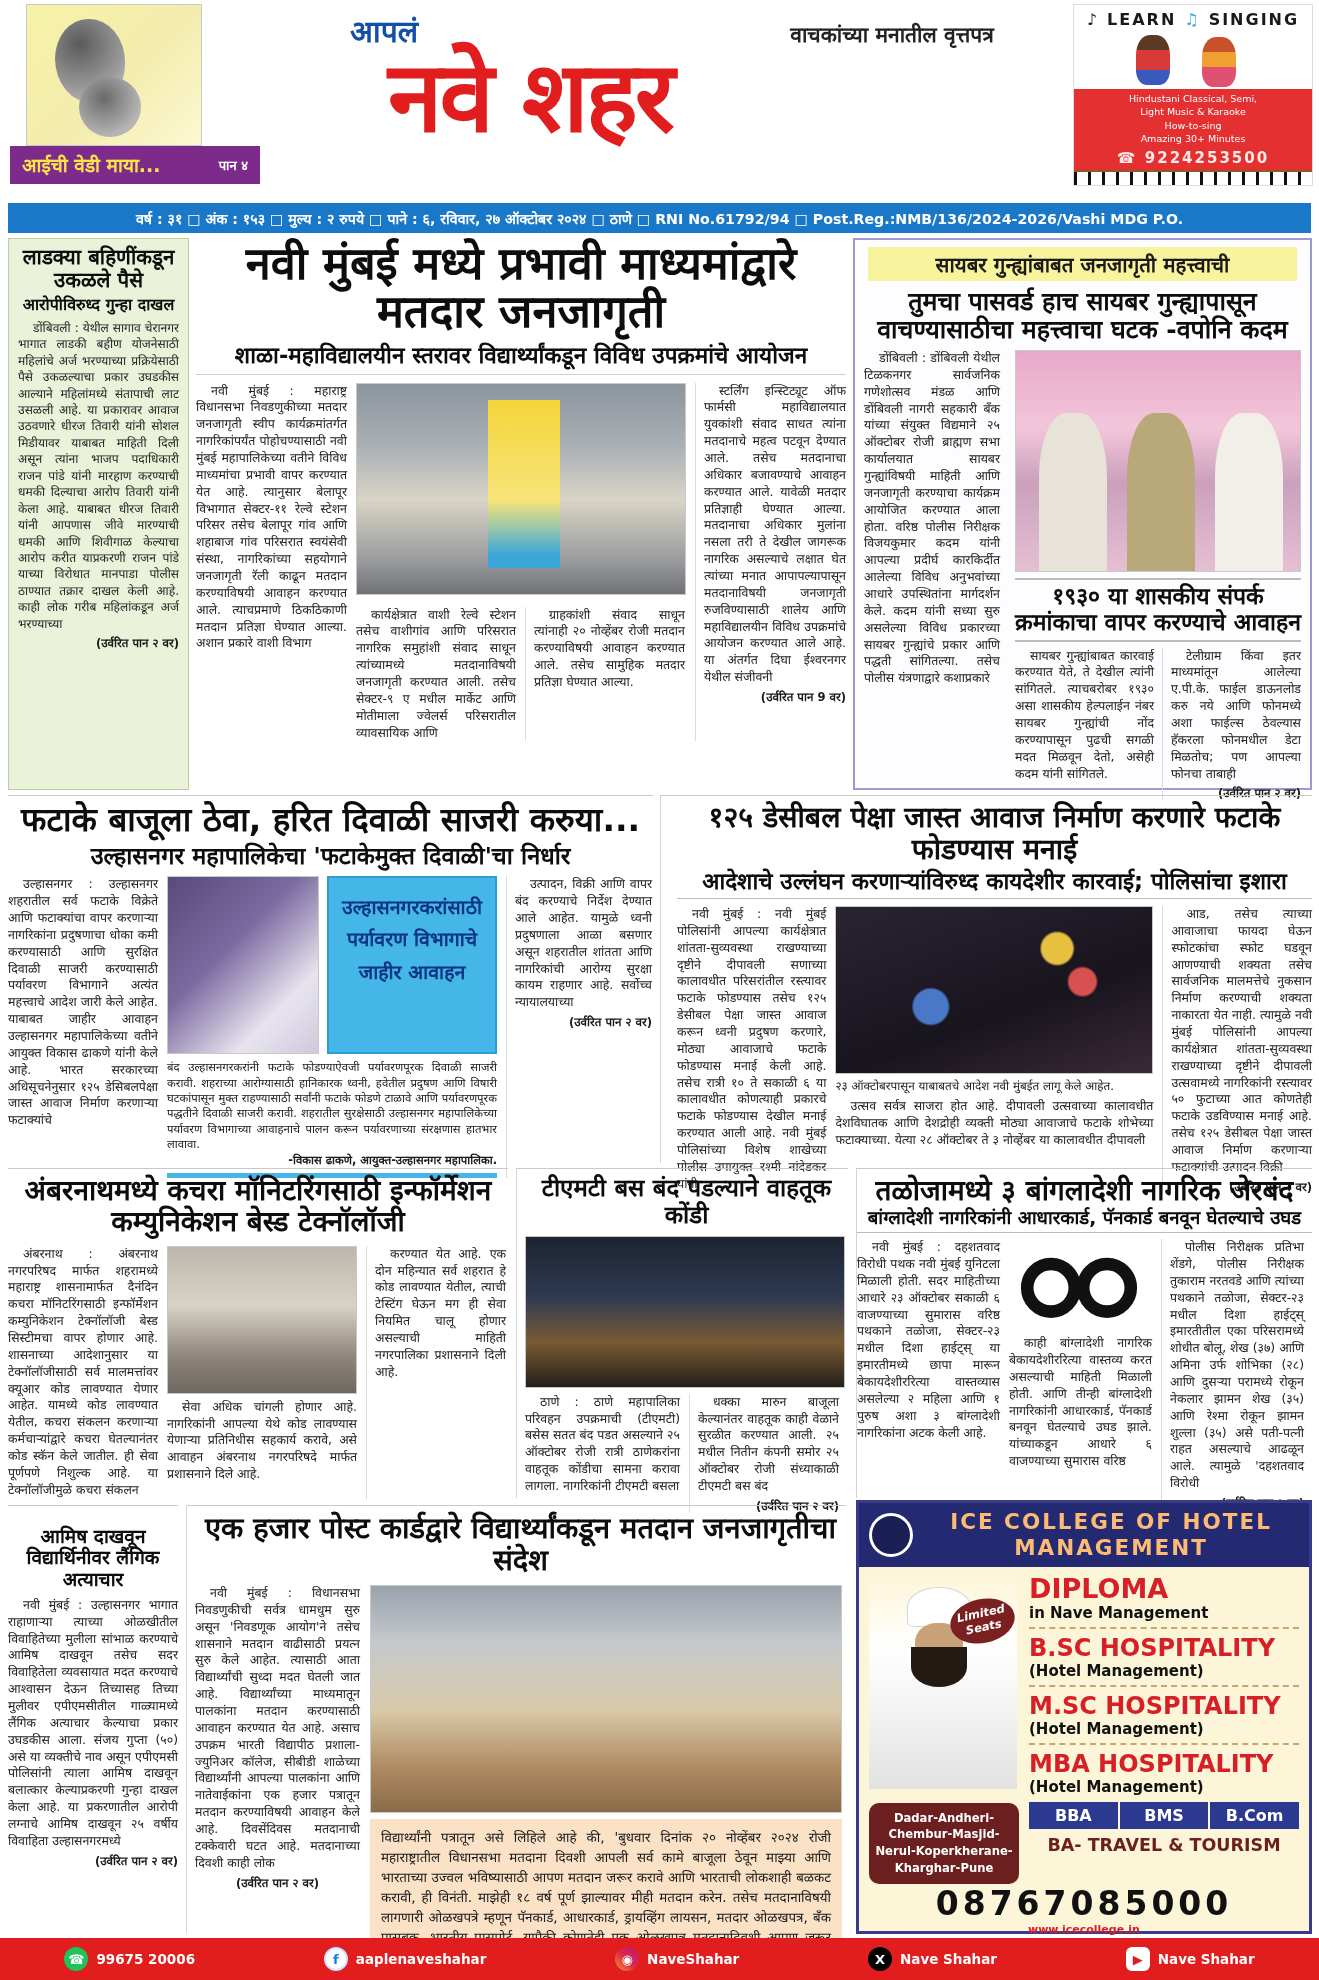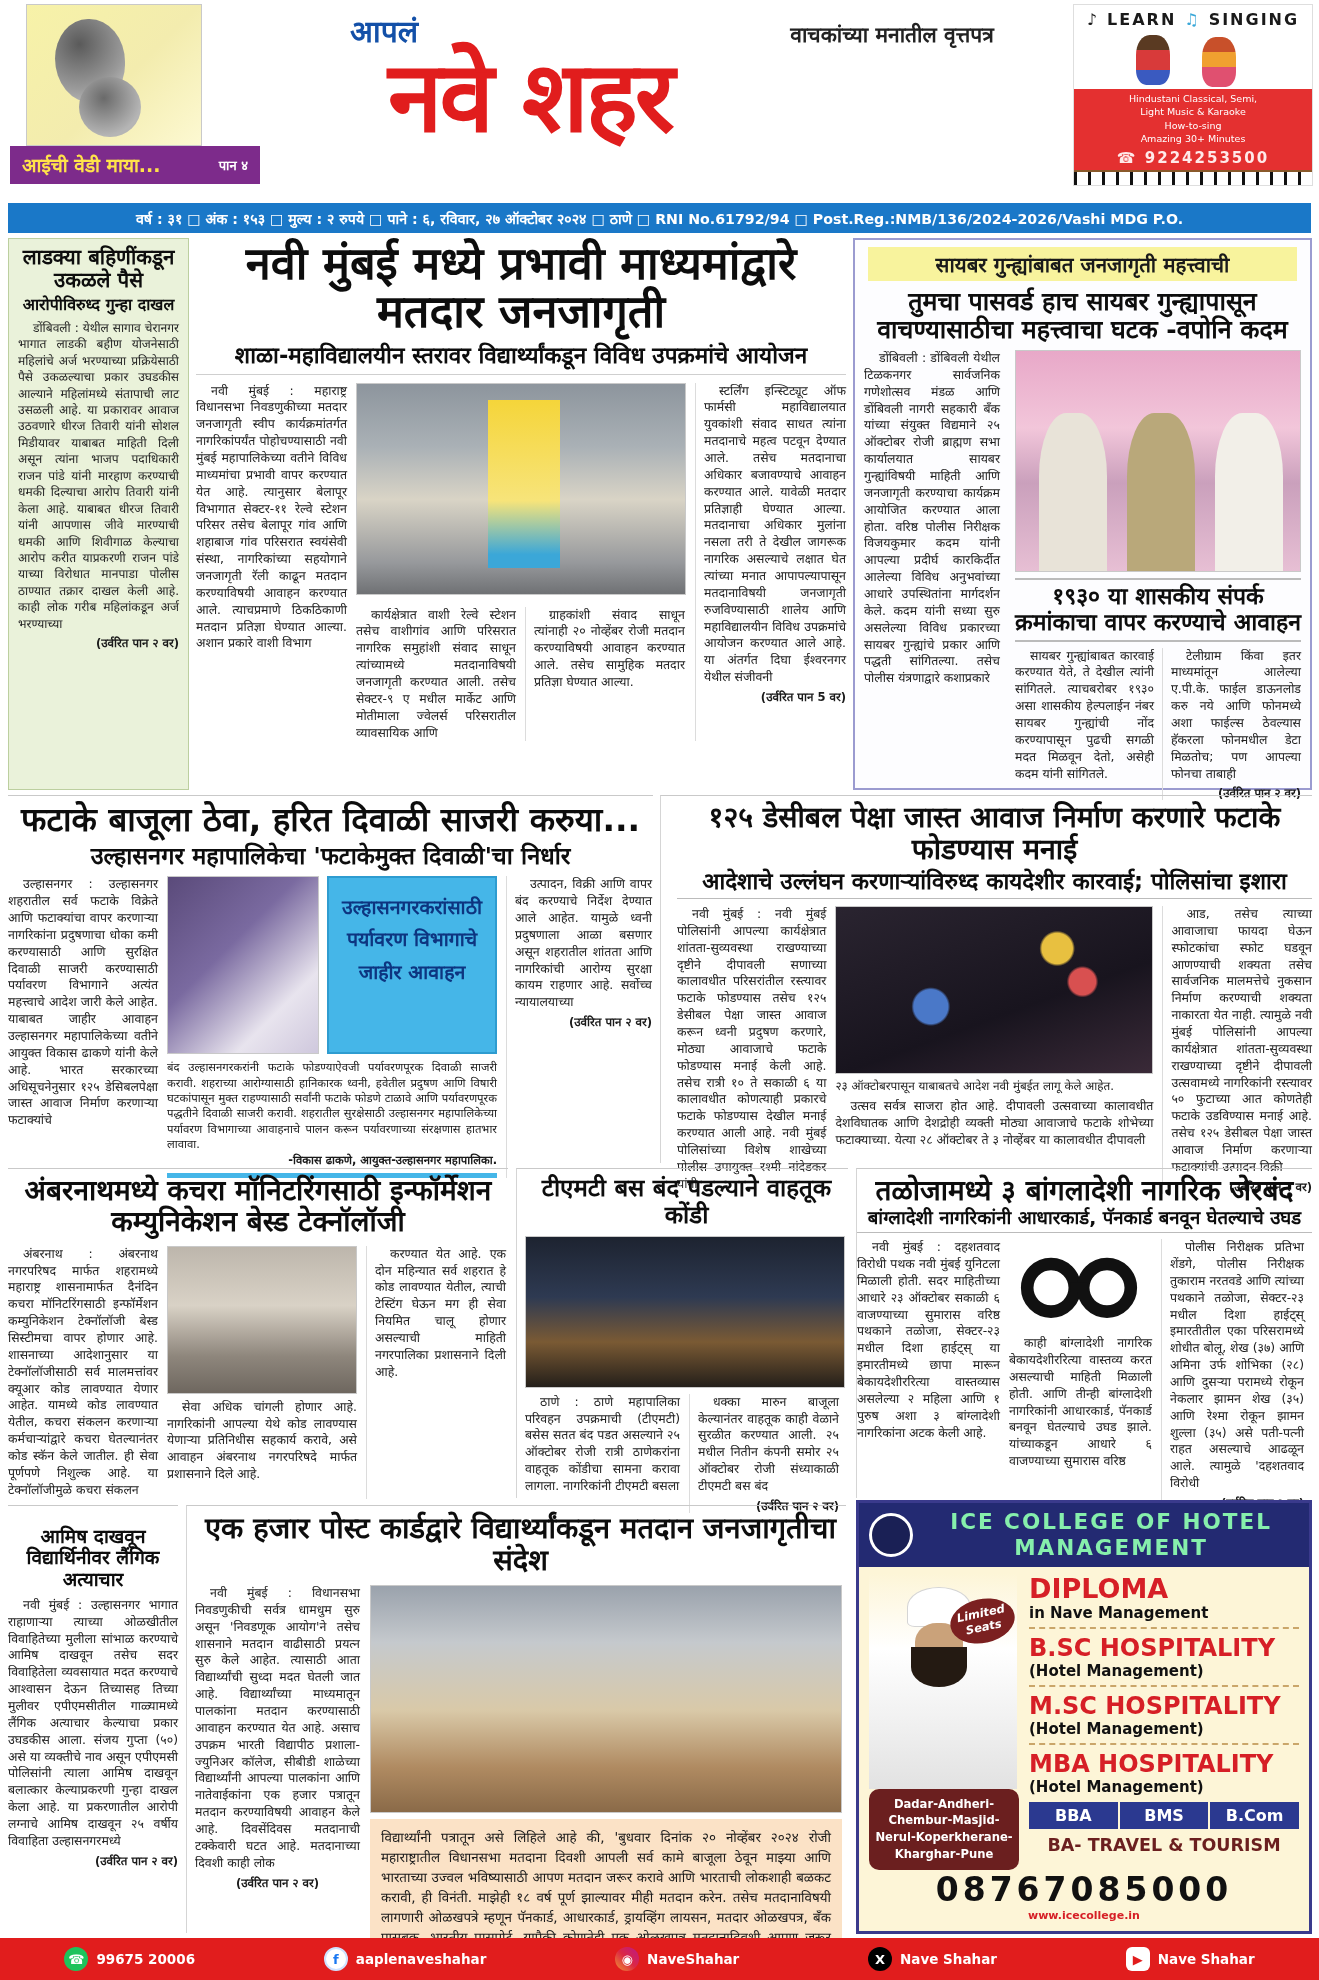--- a/index.html
+++ b/index.html
@@ -49,21 +49,21 @@
 .ph-bus{background:linear-gradient(180deg,#1d2330 0%,#2e3a52 40%,#7a5a34 70%,#241f1a 100%)}
 .ph-crowd{background:linear-gradient(180deg,#9aa2ac 0%,#c5c9cd 25%,#d9c9a8 55%,#b08b62 80%,#8a6a48 100%)}
 .ph-chef{background:linear-gradient(180deg,#fdf5d7 0%,#ffffff 35%,#f0f0f0 70%,#e2e2e2 100%)}
 .chef-hat{position:absolute;left:38px;top:14px;width:64px;height:40px;background:#fff;border:1px solid #d5d5d5;border-radius:50% 50% 12% 12%}
 .chef-face{position:absolute;left:46px;top:50px;width:48px;height:42px;background:#caa27a;border-radius:45%}
 .chef-beard{position:absolute;left:42px;top:74px;width:56px;height:40px;background:#241a12;border-radius:0 0 50% 50%}
 .limited{position:absolute;right:4px;top:26px;background:#7b2020;color:#fff;font-style:italic;font-weight:bold;font-size:11.5px;text-align:center;line-height:1.2;padding:8px 8px;border-radius:50%;transform:rotate(-12deg)}
 .loc-box{background:#6b1f1f;color:#fff;font-weight:bold;font-size:11.6px;text-align:center;line-height:1.45;padding:7px 6px;border-radius:10px}
 
 .icebox{border:3px solid #3a3a8c;background:#fdf5d7}
-.ice-head{background:#232a72;color:#86efac;display:flex;align-items:center;padding:6px 10px}
+.ice-head{background:#232a72;color:#fdba74;display:flex;align-items:center;padding:6px 10px}
 .ice-logo{width:44px;height:44px;border-radius:50%;background:#1a2055;border:3px solid #fff;flex:none;margin-right:10px}
 .ice-title{font-weight:800;font-size:21.5px;letter-spacing:2px;text-align:center;flex:1;line-height:1.2}
 .prog-name{color:#d61f26;font-weight:800}
 .prog-sub{color:#111;font-weight:bold;font-size:15px}
 .dash{border-bottom:2px dashed #caa66a;margin:5px 0}
 .ice-bar{background:#2b3990;color:#fff;font-weight:bold;display:flex;text-align:center;margin-top:6px}
 .ice-bar span{flex:1;padding:4px 0;border-left:2px solid #fdf5d7}
 .ice-bar span:first-child{border-left:none}
 .travel{color:#6b1f1f;font-weight:800;font-size:17.5px;text-align:center;margin-top:6px}
 .ice-phone{font-weight:800;font-size:33px;letter-spacing:4px;text-align:center;color:#111}
@@ -140,21 +140,21 @@
         <div class="ph ph-rally" style="width:330px;height:212px">
           <div class="banner"></div>
         </div>
         <div class="flexr" style="gap:9px;margin-top:12px">
           <div class="body-t" style="width:160px">कार्यक्षेत्रात वाशी रेल्वे स्टेशन तसेच वाशीगांव आणि परिसरात नागरिक समुहांशी संवाद साधून त्यांच्यामध्ये मतदानाविषयी जनजागृती करण्यात आली. तसेच सेक्टर-९ ए मधील मार्केट आणि मोतीमाला ज्वेलर्स परिसरातील व्यावसायिक आणि</div>
           <div class="body-t vr" style="width:160px">ग्राहकांशी संवाद साधून त्यांनाही २० नोव्हेंबर रोजी मतदान करण्याविषयी आवाहन करण्यात आले. तसेच सामुहिक मतदार प्रतिज्ञा घेण्यात आल्या.</div>
         </div>
       </div>
       <div style="width:152px" class="vr">
         <div class="body-t">स्टर्लिंग इन्स्टिट्यूट ऑफ फार्मसी महाविद्यालयात युवकांशी संवाद साधत त्यांना मतदानाचे महत्व पटवून देण्यात आले. तसेच मतदानाचा अधिकार बजावण्याचे आवाहन करण्यात आले. यावेळी मतदार प्रतिज्ञाही घेण्यात आल्या. मतदानाचा अधिकार मुलांना नसला तरी ते देखील जागरूक नागरिक असल्याचे लक्षात घेत त्यांच्या मनात आपापल्यापासून मतदानाविषयी जनजागृती रुजविण्यासाठी शालेय आणि महाविद्यालयीन विविध उपक्रमांचे आयोजन करण्यात आले आहे. या अंतर्गत दिघा ईश्वरनगर येथील संजीवनी</div>
-        <div class="cont">(उर्वरित पान 5 वर)</div>
+        <div class="cont">(उर्वरित पान 9 वर)</div>
       </div>
     </div>
   </div>
 
   <div class="abs cyberbox" style="left:853px;top:238px;width:459px;height:552px">
     <div class="kick" style="font-size:20.5px;padding:3px 0;margin:0 4px">सायबर गुन्ह्यांबाबत जनजागृती महत्त्वाची</div>
     <div class="hd" style="font-size:25px;margin:7px 0 6px">तुमचा पासवर्ड हाच सायबर गुन्ह्यापासून वाचण्यासाठीचा महत्त्वाचा घटक -वपोनि कदम</div>
     <div class="flexr" style="gap:15px">
       <div class="body-t" style="width:146px">डोंबिवली : डोंबिवली येथील टिळकनगर सार्वजनिक गणेशोत्सव मंडळ आणि डोंबिवली नागरी सहकारी बँक यांच्या संयुक्त विद्यमाने २५ ऑक्टोबर रोजी ब्राह्मण सभा कार्यालयात सायबर गुन्ह्यांविषयी माहिती आणि जनजागृती करण्याचा कार्यक्रम आयोजित करण्यात आला होता. वरिष्ठ पोलीस निरीक्षक विजयकुमार कदम यांनी आपल्या प्रदीर्घ कारकिर्दीत आलेल्या विविध अनुभवांच्या आधारे उपस्थितांना मार्गदर्शन केले. कदम यांनी सध्या सुरु असलेल्या विविध प्रकारच्या सायबर गुन्ह्यांचे प्रकार आणि पद्धती सांगितल्या. तसेच पोलीस यंत्रणाद्वारे कशाप्रकारे</div>
       <div style="width:286px">
@@ -287,21 +287,21 @@
       <div style="width:150px;position:relative">
         <div class="ph ph-chef" style="width:148px;height:216px;border:none">
           <div class="chef-hat"></div>
           <div class="chef-face"></div>
           <div class="chef-beard"></div>
         </div>
         <div class="limited">
           <div>Limited</div>
           <div>Seats</div>
         </div>
-        <div class="loc-box" style="margin-top:0">Dadar-Andheri-Chembur-Masjid-Nerul-Koperkherane-Kharghar-Pune</div>
+        <div class="loc-box" style="margin-top:14px">Dadar-Andheri-Chembur-Masjid-Nerul-Koperkherane-Kharghar-Pune</div>
       </div>
       <div style="flex:1">
         <div>
           <div class="prog-name" style="font-size:27px">DIPLOMA</div>
           <div class="prog-sub">in Nave Management</div>
         </div>
         <div class="dash"></div>
         <div>
           <div class="prog-name" style="font-size:24px">B.SC HOSPITALITY</div>
           <div class="prog-sub">(Hotel Management)</div>

